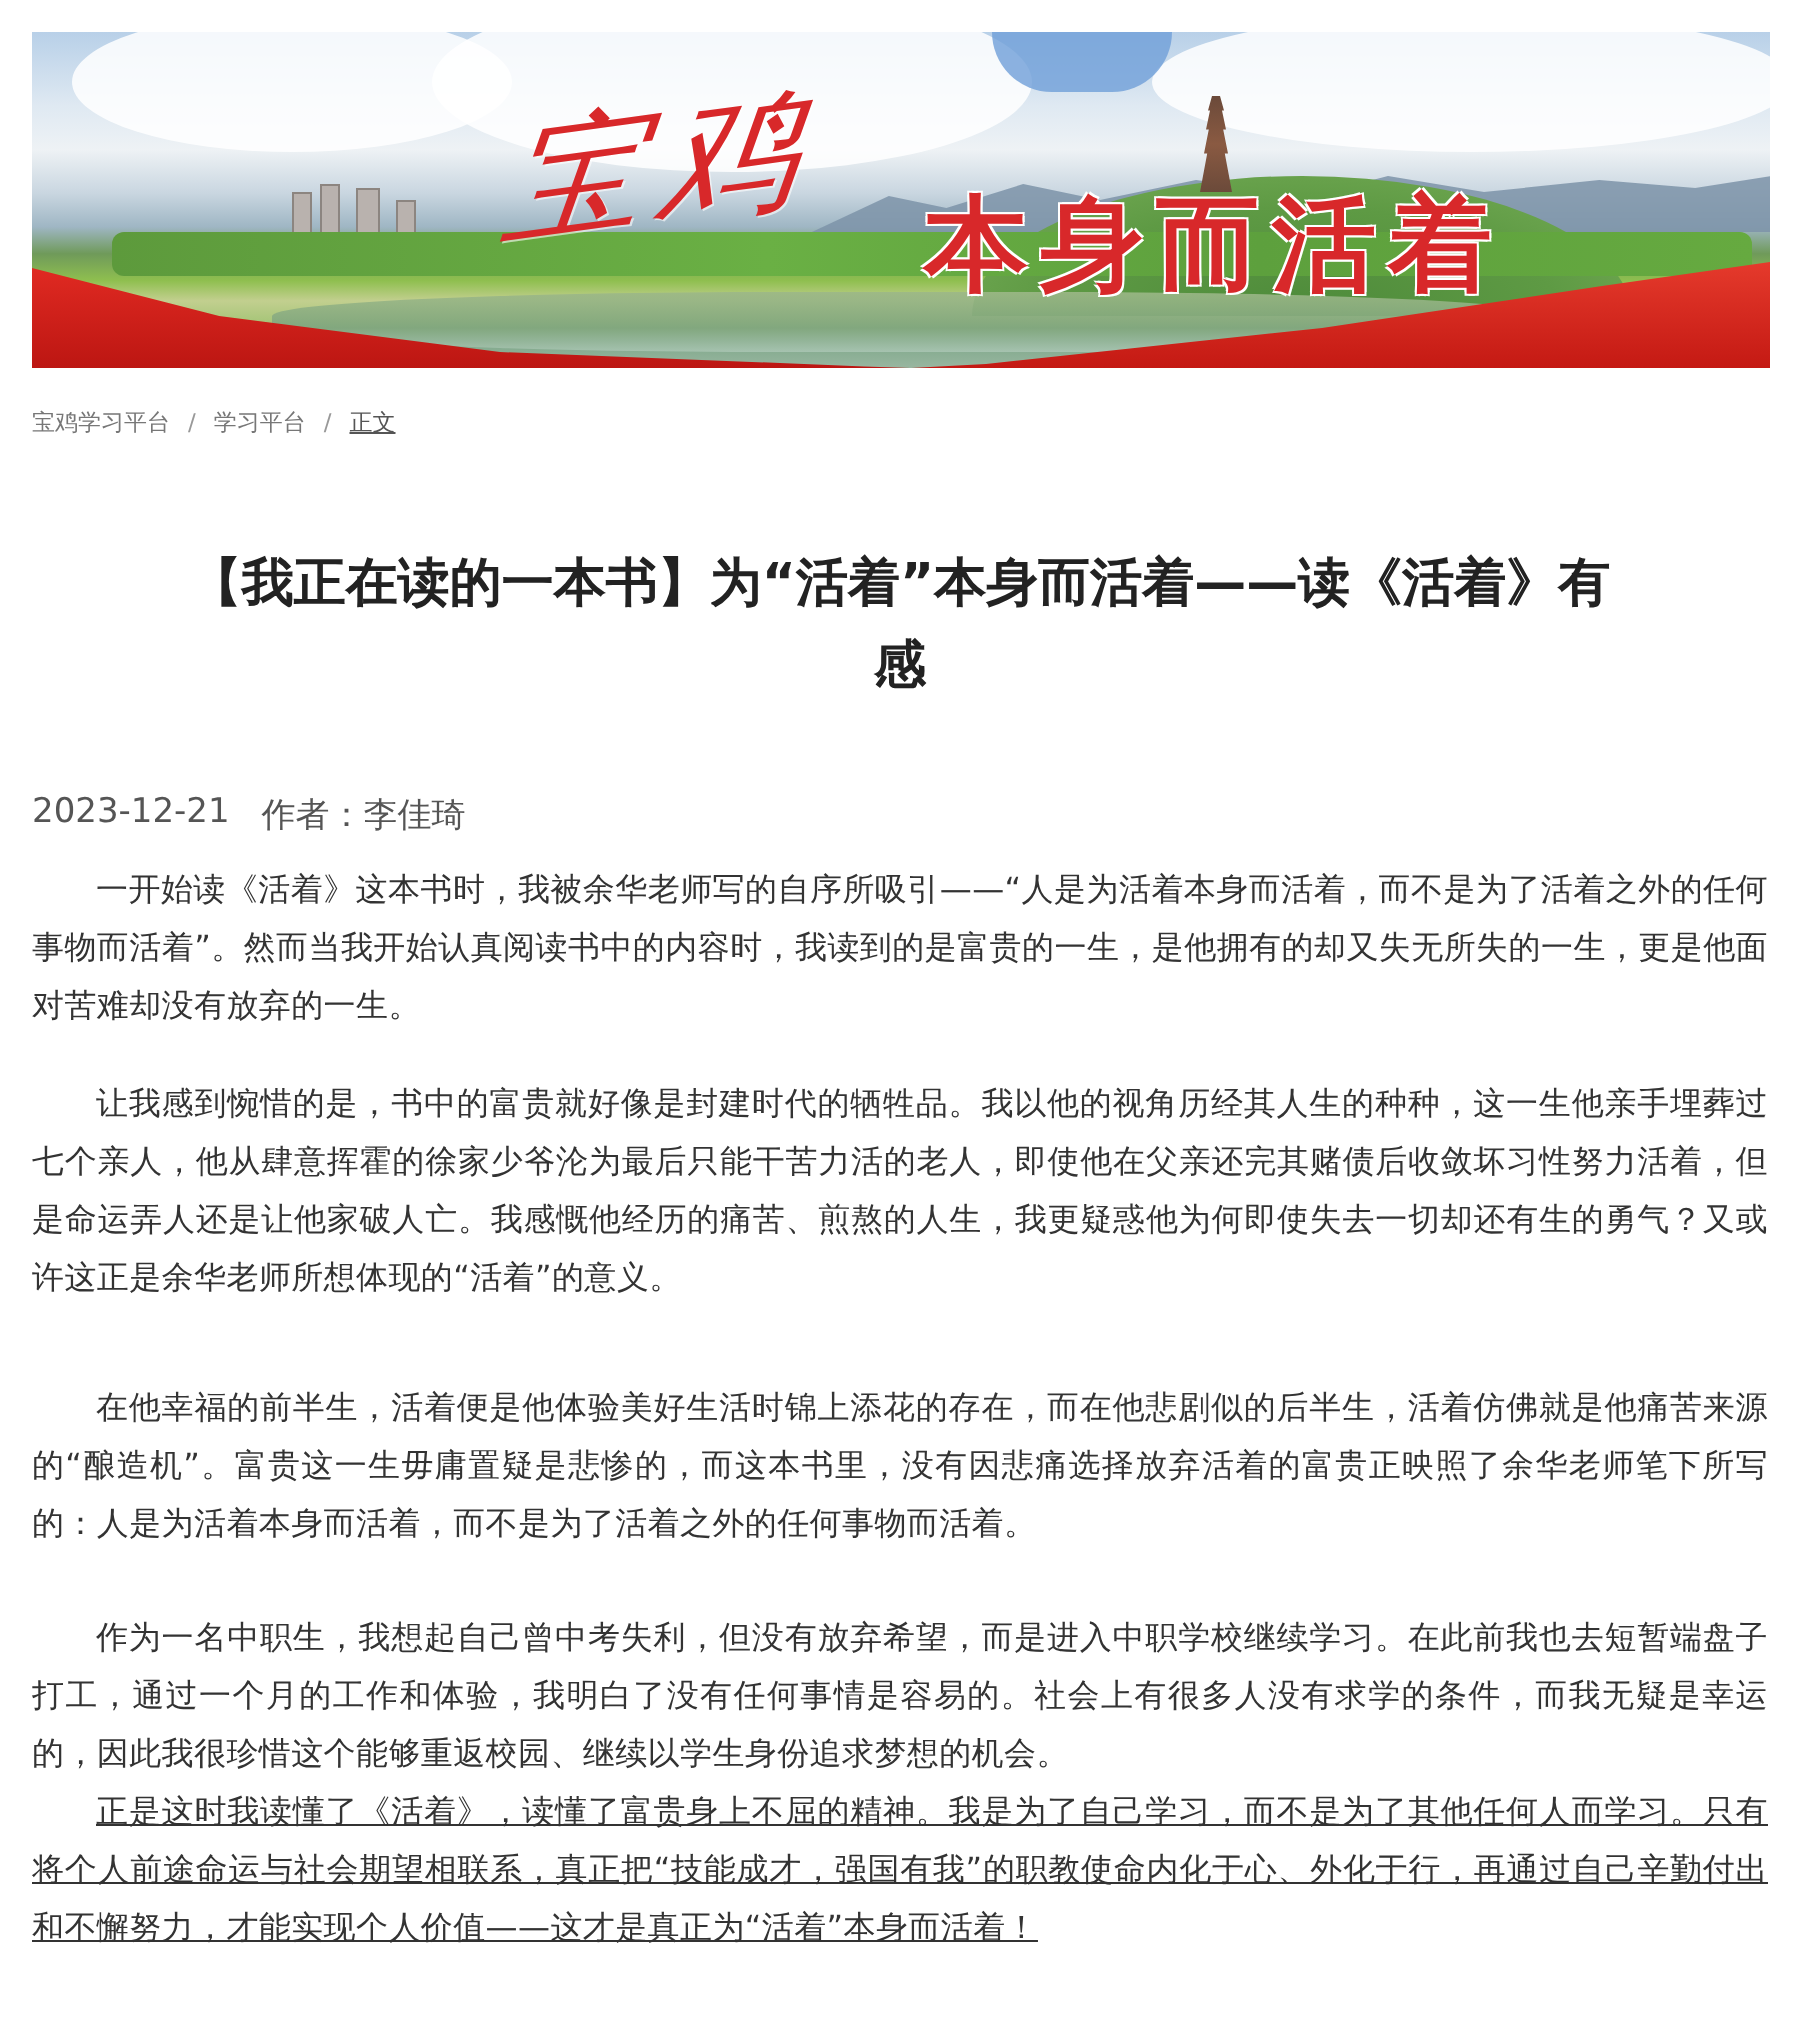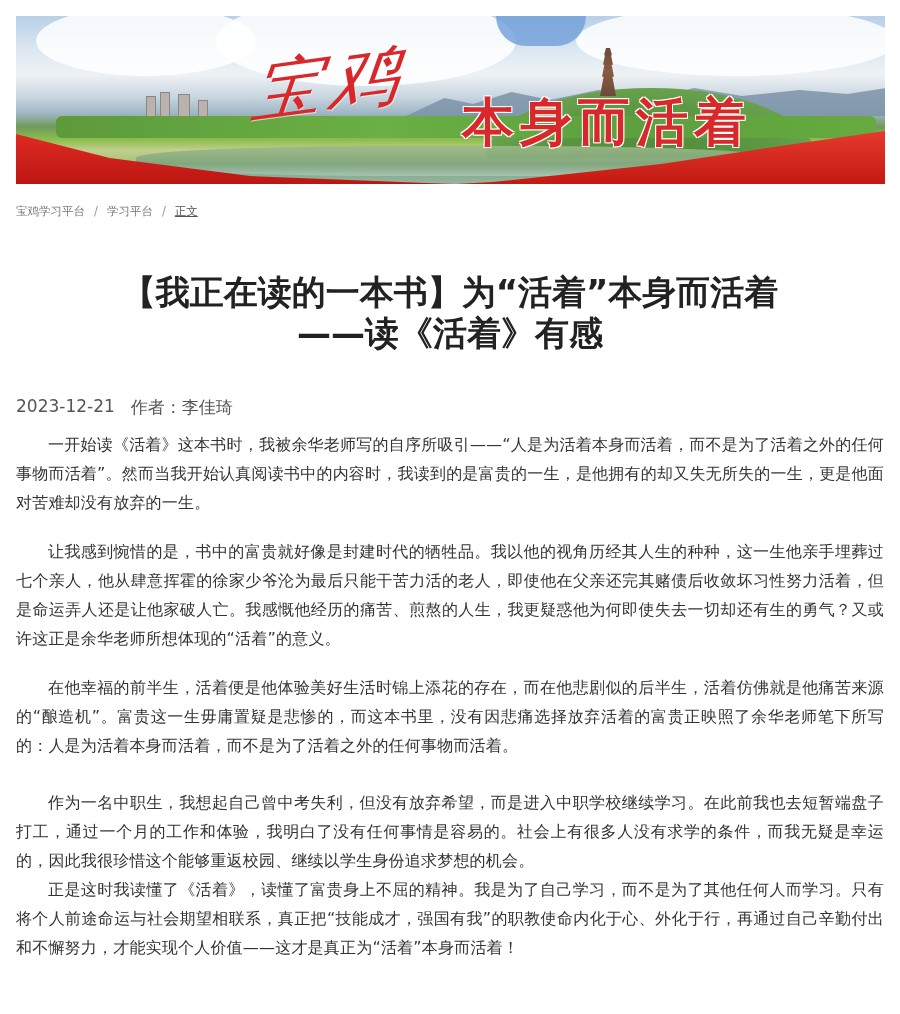--- a/index.html
+++ b/index.html
@@ -60,37 +60,37 @@
 
     
     .breadcrumb { position: absolute; left: 16px; top: 204px; font-size: 11.5px; color: #777; display: flex; gap: 6px; align-items: flex-start; }
     .breadcrumb a { color: #777; text-decoration: none; }
     .breadcrumb .sep { color: #999; margin: 0 3px; }
     .breadcrumb .current { color: #555; text-decoration: underline; }
 
     
     .article-title {
       position: absolute; left: 90px; top: 272px; width: 720px;
-      text-align: center; font-size: 34px; font-weight: bold; color: #222; line-height: 41px;
+      text-align: center; font-size: 26px; font-weight: bold; color: #222; line-height: 41px;
     }
 
     
     .meta { position: absolute; left: 16px; top: 396px; font-size: 17px; color: #555; display: flex; gap: 16px; }
 
     
     .content { position: absolute; left: 16px; top: 430px; width: 868px; }
     .content p {
       font-size: 16px; line-height: 29px; color: #333; text-indent: 2em;
       letter-spacing: 0.2px; text-align: justify;
     }
     .content p.p1 { margin-bottom: 20px; }
-    .content p.p2 { margin-bottom: 20px; }
+    .content p.p2 { margin-bottom: 36px; }
     .content p.p3 { margin-bottom: 28px; }
     .content p.p4 { }
-    .content p.p5 { margin-bottom: 22px; }
+    .content p.p5 { margin-bottom: 22px; text-decoration: underline; }
     .content p.sign { text-indent: 0; padding-left: 38px; }
   </style>
 </head>
 <body>
 
 <div class="banner">
   <div class="cloud" style="left:20px;top:-10px;width:220px;height:70px;"></div>
   <div class="cloud" style="left:200px;top:-20px;width:300px;height:90px;"></div>
   <div class="cloud" style="left:560px;top:-10px;width:320px;height:70px;"></div>
   <div class="sky-blue"></div>

